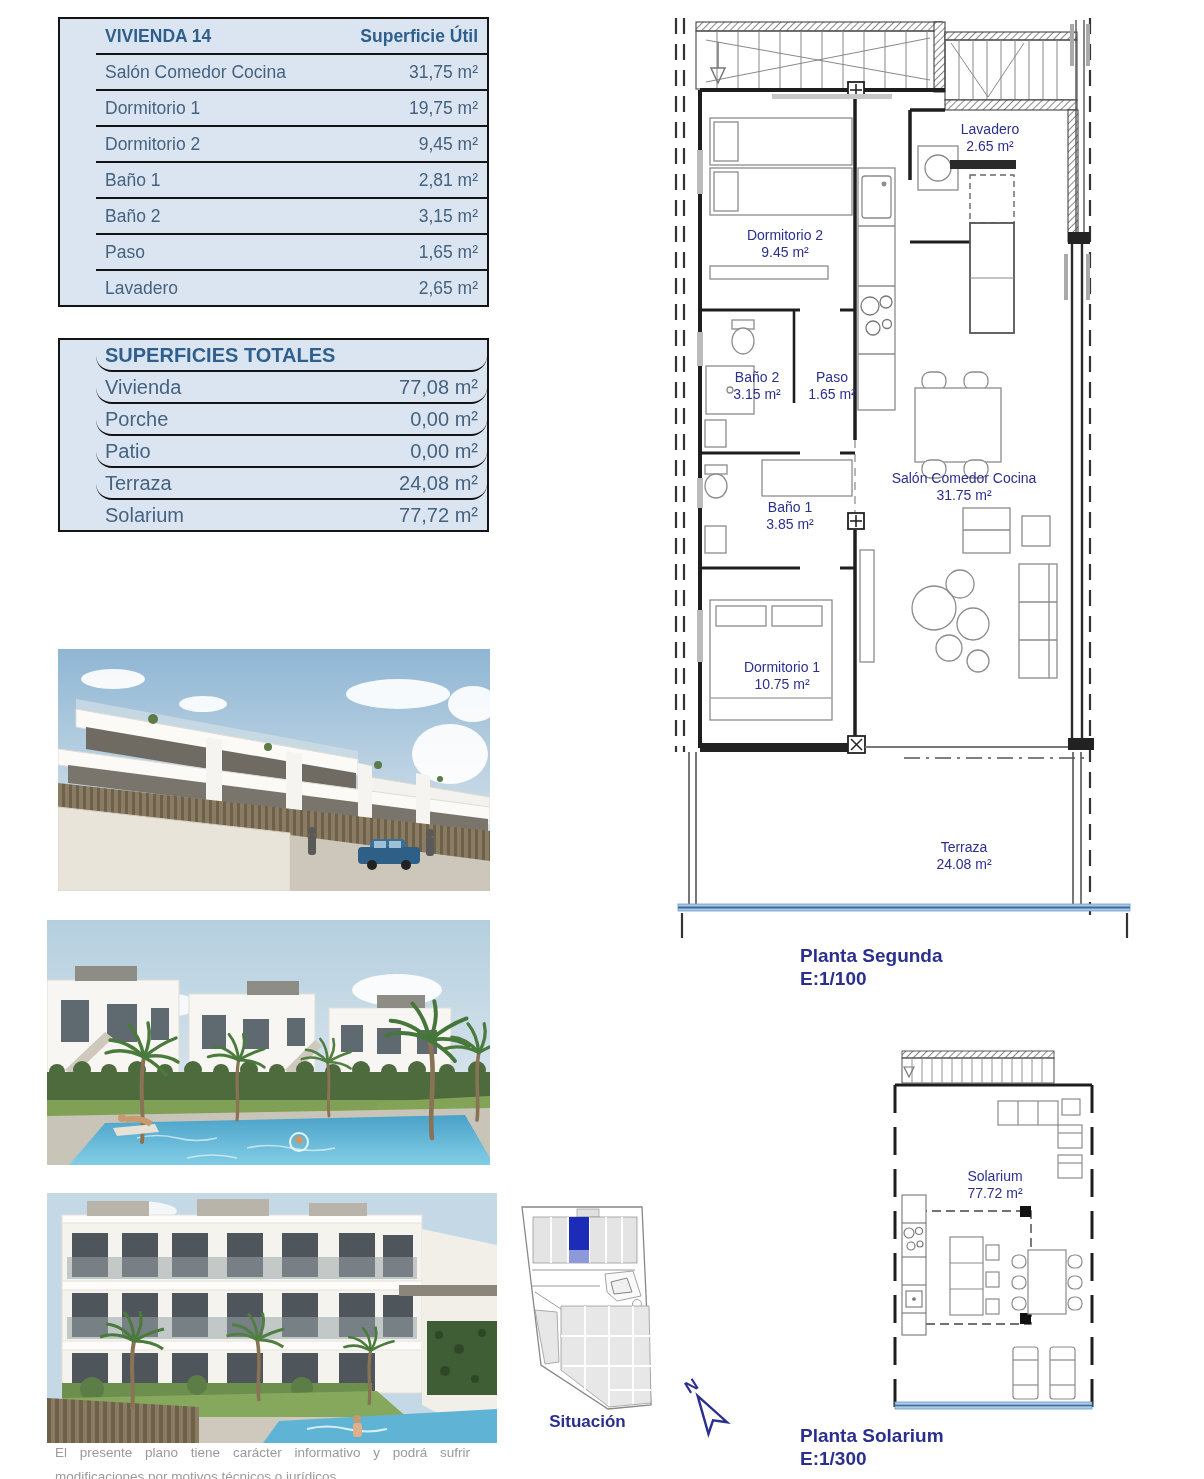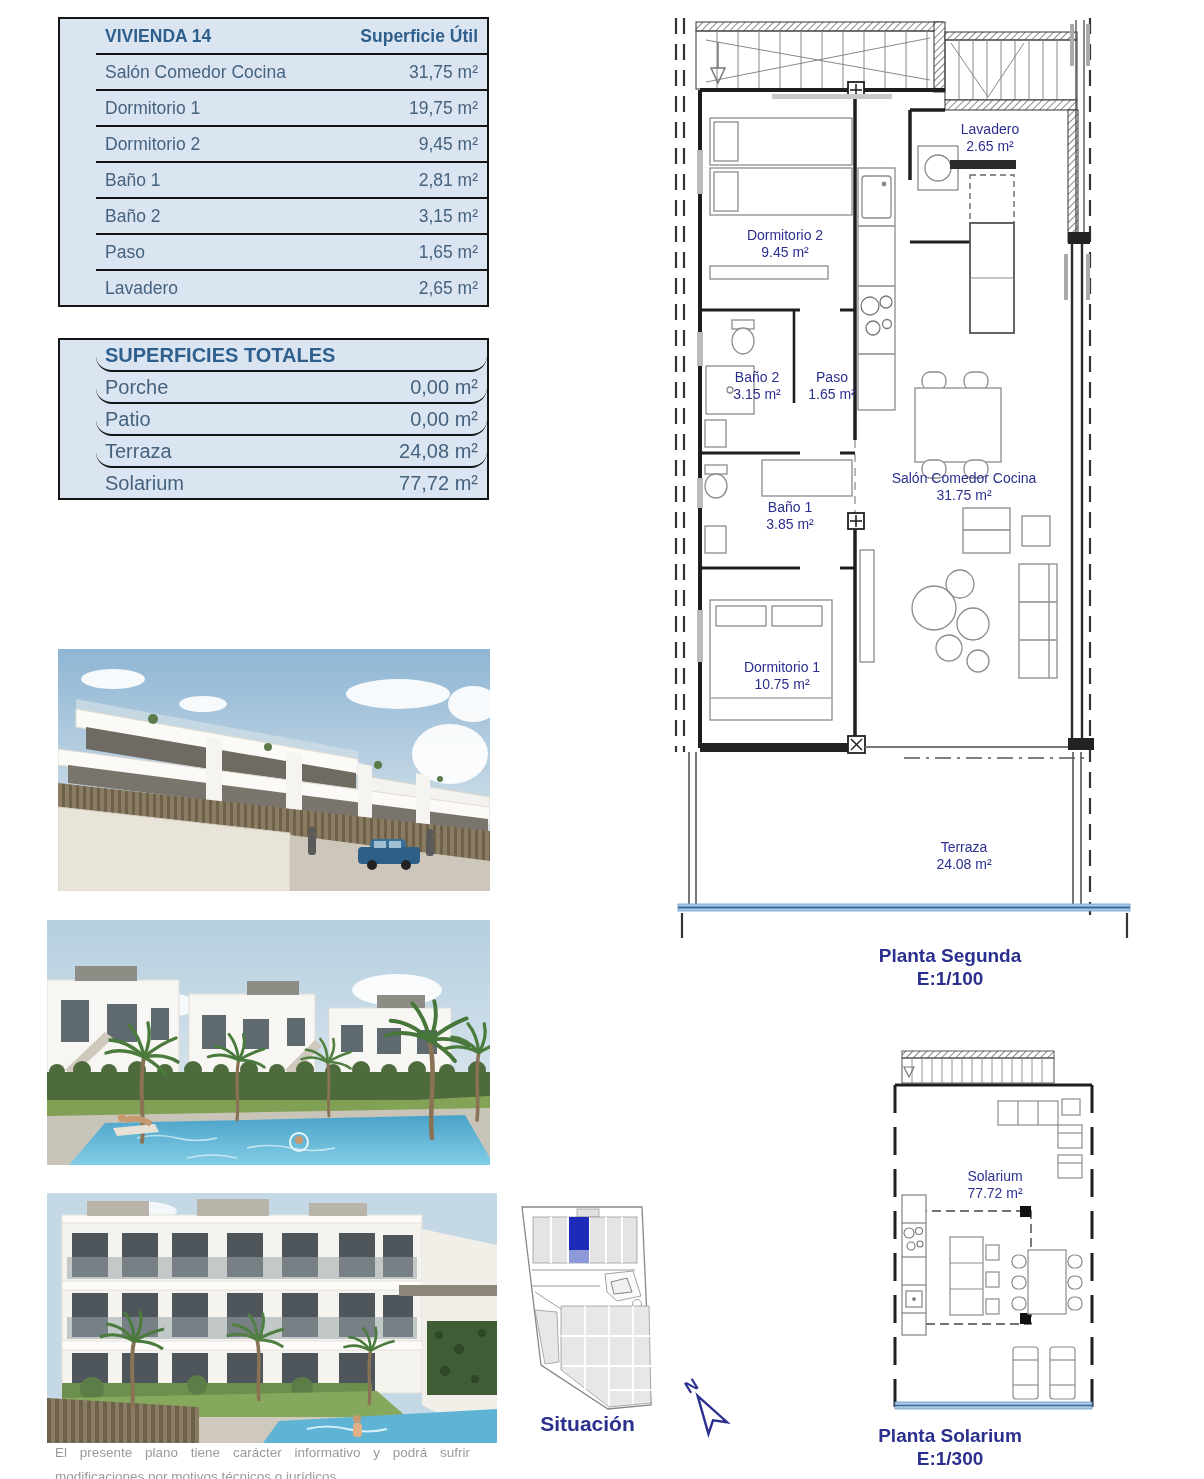--- a/index.html
+++ b/index.html
@@ -14,23 +14,23 @@
   .area-table .row:last-child{border-bottom:none;}
   .t1 .row{height:34px;font-size:17.5px;}
   .t2 .row{height:30px;font-size:20px;border-radius:16px;}
   .row .lbl{color:#45627f;}
   .row .val{color:#45627f;}
   .row.head .lbl,.row.head .val{color:#2e5f8d;font-weight:bold;}
   .row.total .lbl,.row.total .val{color:#2e5f8d;font-weight:bold;}
   
   .photo{position:absolute;display:block;}
   
-  .plan-caption{position:absolute;text-align:center;color:#2b2f8e;font-weight:bold;
+  .plan-caption{position:absolute;text-align:left;color:#2b2f8e;font-weight:bold;
     font-size:19px;line-height:23px;}
-  .situ-label{position:absolute;color:#2b2f8e;font-weight:bold;font-size:21px;text-align:center;}
+  .situ-label{position:absolute;color:#2b2f8e;font-weight:bold;font-size:17px;text-align:center;}
   .disclaimer{position:absolute;left:55px;top:1441px;width:415px;color:#9a9a9a;
     font-size:13.5px;line-height:24px;text-align:justify;}
   
   .roomName,.roomArea{fill:#2b2f8e;font-family:"Liberation Sans",sans-serif;}
   .roomName{font-size:14px;}
   .roomArea{font-size:14px;}
   svg{display:block;}
 </style>
 </head>
 <body>
@@ -66,20 +66,24 @@
   </div>
   <div class="row">
     <span class="lbl">Lavadero</span>
     <span class="val">2,65 m²</span>
   </div>
 </div>
 
 <div class="area-table t2" style="top:338px">
   <div class="row head">
     <span class="lbl">SUPERFICIES TOTALES</span>
+  </div>
+  <div class="row">
+    <span class="lbl">Vivienda</span>
+    <span class="val">77,08 m²</span>
   </div>
   <div class="row">
     <span class="lbl">Porche</span>
     <span class="val">0,00 m²</span>
   </div>
   <div class="row">
     <span class="lbl">Patio</span>
     <span class="val">0,00 m²</span>
   </div>
   <div class="row">

